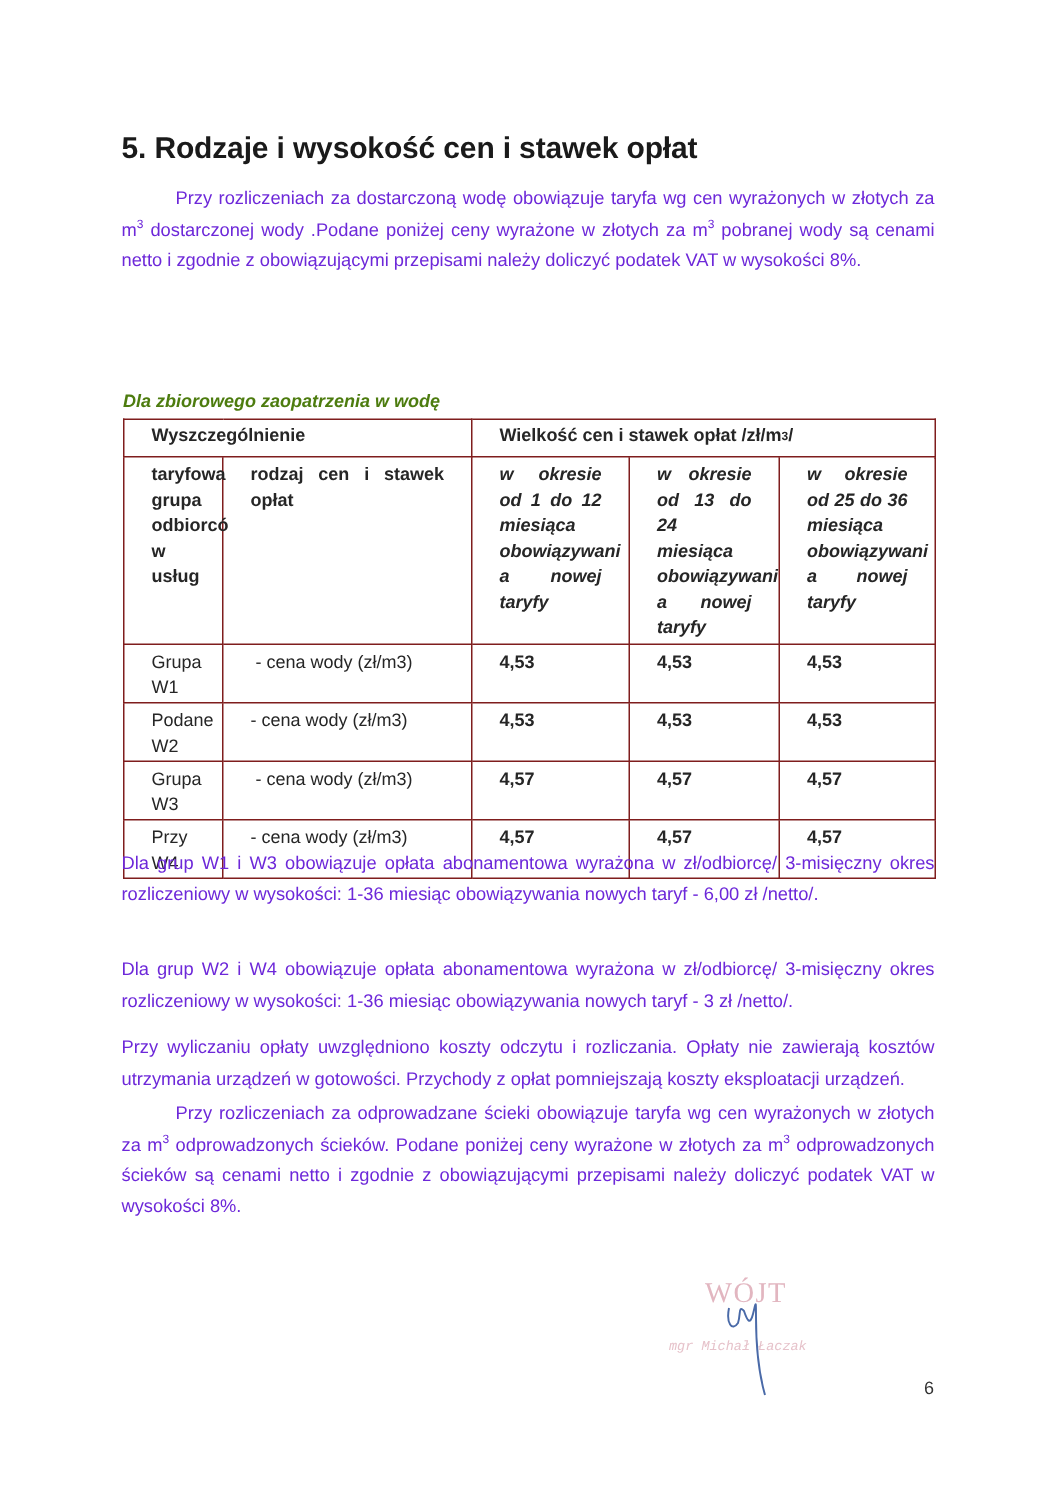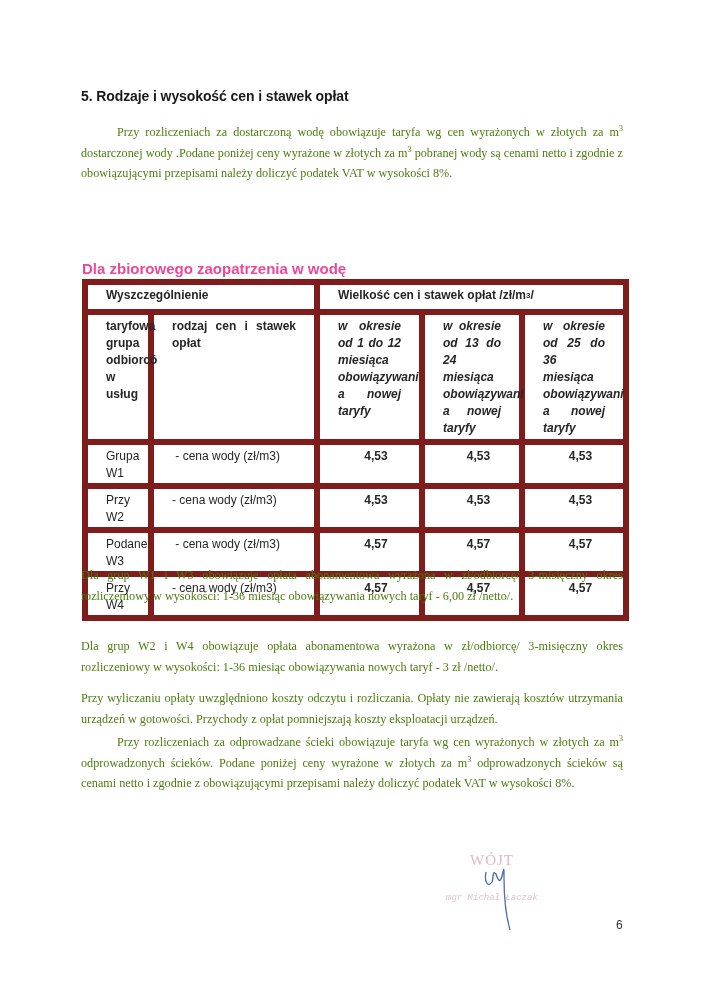--- a/index.html
+++ b/index.html
@@ -2,52 +2,52 @@
 <html><head>
 <meta charset="utf-8">
 <style>
   html, body { margin: 0; padding: 0; background: #ffffff; }
   body {
     width: 707px; height: 1000px; position: relative; overflow: hidden;
     font-family: "Liberation Sans", sans-serif; color: #1e1e1e;
   }
   h2.section-title {
     position: absolute; left: 81px; top: 88px; margin: 0;
-    font-size: 14px; font-weight: bold; color: #1a1a1a; letter-spacing: -0.1px;
+    font-size: 20px; font-weight: bold; color: #1a1a1a; letter-spacing: -0.1px;
   }
   .para {
     position: absolute; left: 81px; width: 542px; margin: 0;
-    font-size: 12.2px; line-height: 20.5px; text-align: justify; color: #4d7c0f; font-family: Liberation Serif, serif;
+    font-size: 12.2px; line-height: 20.5px; text-align: justify; color: #6d28d9;
   }
   .para.indent { text-indent: 36px; }
   .para sup { font-size: 8px; line-height: 0; vertical-align: super; }
   .table-caption {
     position: absolute; left: 82px; top: 260px; margin: 0;
-    font-size: 15px; font-weight: bold; color: #ec4899;
+    font-size: 12px; font-weight: bold; color: #4d7c0f; font-style: italic;
   }
   table.tariff {
     position: absolute; left: 82px; top: 279px; width: 541px;
     border-collapse: collapse; table-layout: fixed;
     font-size: 12px; color: #262626;
   }
   table.tariff td {
-    border: 6px solid #7f1d1d; vertical-align: top; padding: 2px 18px;
+    border: 1px solid #7f1d1d; vertical-align: top; padding: 2px 18px;
     line-height: 17px;
   }
   table.tariff td.bold { font-weight: bold; }
   table.tariff td.h1 { height: 20px; }
   table.tariff td.h-big { height: 22px; }
   table.tariff td.period { height: 91px; text-align: justify; text-align-last: left; padding-top: 3px; font-style: italic; }
-  table.tariff td.val { text-align: center; font-weight: bold; padding-right: 5px; }
+  table.tariff td.val { text-align: left; font-weight: bold; padding-right: 5px; }
   table.tariff tr.data td { height: 19px; padding-top: 3px; padding-bottom: 1px; }
   .rate-group { text-align: justify; }
   .sup-small { font-size: 8px; vertical-align: baseline; position: relative; top: -1px; }
   .stamp-wojt {
     position: absolute; left: 470px; top: 852px; font-family: "Liberation Serif", serif;
-    font-size: 15px; color: #e2b6c0; letter-spacing: 1px;
+    font-size: 19px; color: #e2b6c0; letter-spacing: 1px;
   }
   .stamp-name {
     position: absolute; left: 446px; top: 893px; font-family: Liberation Mono, monospace;
     font-style: italic; font-size: 9px; color: #e6c2ca;
   }
   .signature { position: absolute; left: 480px; top: 858px; }
   .page-number {
     position: absolute; left: 616px; top: 918px; font-size: 12px; color: #333;
   }
 </style>
@@ -83,28 +83,28 @@
     <td class="bold period">w okresie od 25 do 36 miesiąca obowiązywani a nowej taryfy</td>
   </tr>
   <tr class="data">
     <td>Grupa W1</td>
     <td style="white-space:pre;"> - cena wody (zł/m3)</td>
     <td class="val">4,53</td>
     <td class="val">4,53</td>
     <td class="val">4,53</td>
   </tr>
   <tr class="data">
-    <td>Przy W2</td>
+    <td>Podane W2</td>
     <td style="white-space:pre;">- cena wody (zł/m3)</td>
     <td class="val">4,53</td>
     <td class="val">4,53</td>
     <td class="val">4,53</td>
   </tr>
   <tr class="data">
-    <td>Podane W3</td>
+    <td>Grupa W3</td>
     <td style="white-space:pre;"> - cena wody (zł/m3)</td>
     <td class="val">4,57</td>
     <td class="val">4,57</td>
     <td class="val">4,57</td>
   </tr>
   <tr class="data">
     <td>Przy W4</td>
     <td style="white-space:pre;">- cena wody (zł/m3)</td>
     <td class="val">4,57</td>
     <td class="val">4,57</td>

